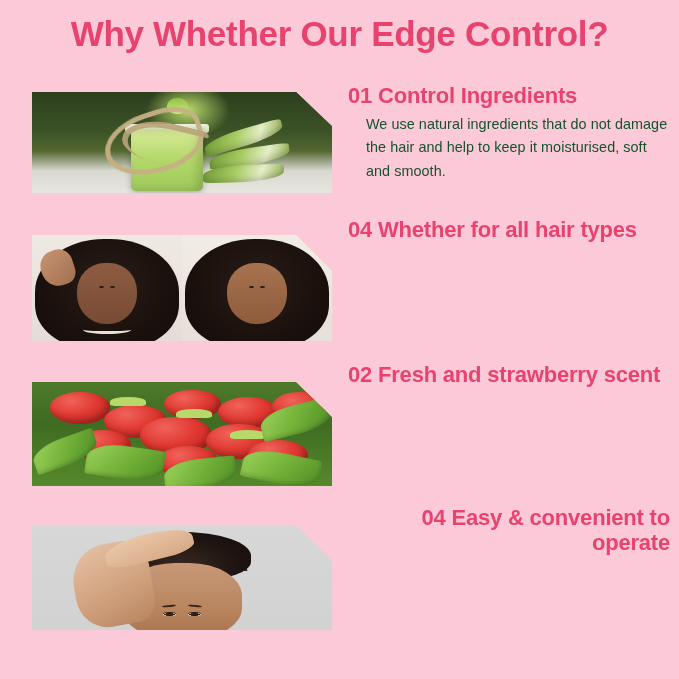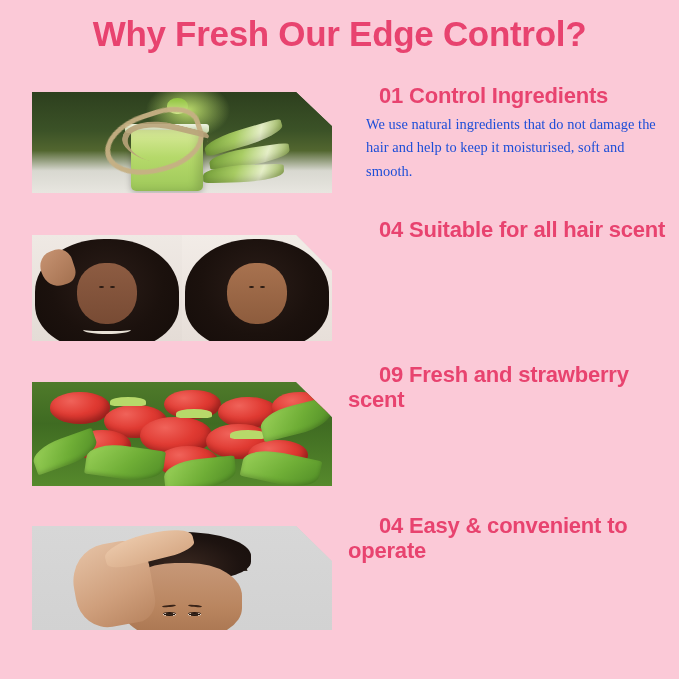--- a/index.html
+++ b/index.html
@@ -305,37 +305,35 @@
   .item-heading {
     margin: 0;
     font-size: 22px;
     font-weight: bold;
     line-height: 1.13;
     color: #e8436f;
     letter-spacing: -0.2px;
   }
   .item-heading .num {
     color: #e8436f;
-    margin-left: 31px;
   }
   .item-body {
     margin: 4px 0 0 18px;
     font-size: 14.4px;
     line-height: 1.62;
-    color: #1d4ed8;
+    color: #14532d;
     letter-spacing: 0.05px;
-    font-family: Liberation Serif, serif;
   }
 </style>
 </head>
 <body>
 
 <div class="infographic">
 
-  <div class="page-title">Why Fresh Our Edge Control?</div>
+  <div class="page-title">Why Whether Our Edge Control?</div>
 
   <div class="body-grid">
 
     <div class="row" style="top:0px;">
       <div class="photo-slot" style="top:14px; height:101px;">
         <div class="photo">
           <div class="photo-inner ph-aloe">
             <div class="drop"></div>
             <div class="jar-rim"></div>
             <div class="jar"></div>
@@ -375,21 +373,21 @@
                   <div class="eye e1"></div>
                   <div class="eye e2"></div>
                 </div>
             </div>
           </div>
         </div>
       </div>
       <div class="text-slot" style="top:0px;">
         <h2 class="item-heading">
           <span class="num">04</span>
-          <span>Suitable for all hair scent</span>
+          <span>Whether for all hair types</span>
         </h2>
       </div>
     </div>
 
     <div class="row" style="top:285px;">
       <div class="photo-slot" style="top:19px; height:104px;">
         <div class="photo">
           <div class="photo-inner ph-berry">
             <div class="b" style="left:6%;  top:10%; width:20%; height:30%;"></div>
             <div class="b" style="left:24%; top:22%; width:21%; height:32%;"></div>
@@ -407,21 +405,21 @@
             <div class="lf" style="left:0%;  top:54%; width:22%; height:26%; transform:rotate(-20deg);"></div>
             <div class="lf" style="left:18%; top:62%; width:26%; height:32%; transform:rotate(8deg);"></div>
             <div class="lf" style="left:44%; top:74%; width:24%; height:28%; transform:rotate(-6deg);"></div>
             <div class="lf" style="left:70%; top:68%; width:26%; height:30%; transform:rotate(12deg);"></div>
             <div class="lf" style="left:76%; top:22%; width:24%; height:28%; transform:rotate(-14deg);"></div>
           </div>
         </div>
       </div>
       <div class="text-slot" style="top:0px;">
         <h2 class="item-heading">
-          <span class="num">09</span>
+          <span class="num">02</span>
           <span>Fresh and strawberry scent</span>
         </h2>
       </div>
     </div>
 
     <div class="row" style="top:420px;">
       <div class="photo-slot" style="top:28px; height:104px;">
         <div class="photo">
           <div class="photo-inner ph-edge">
             <div class="head"></div>
@@ -430,21 +428,21 @@
               <div class="brow b1"></div>
               <div class="brow b2"></div>
               <div class="ey e1"></div>
               <div class="ey e2"></div>
             </div>
             <div class="arm"></div>
             <div class="fingers"></div>
           </div>
         </div>
       </div>
-      <div class="text-slot" style="top:16px;">
+      <div class="text-slot" style="top:8px;text-align:right;">
         <h2 class="item-heading">
           <span class="num">04</span>
           <span>Easy &amp; convenient to operate</span>
         </h2>
       </div>
     </div>
 
   </div>
 </div>
 

